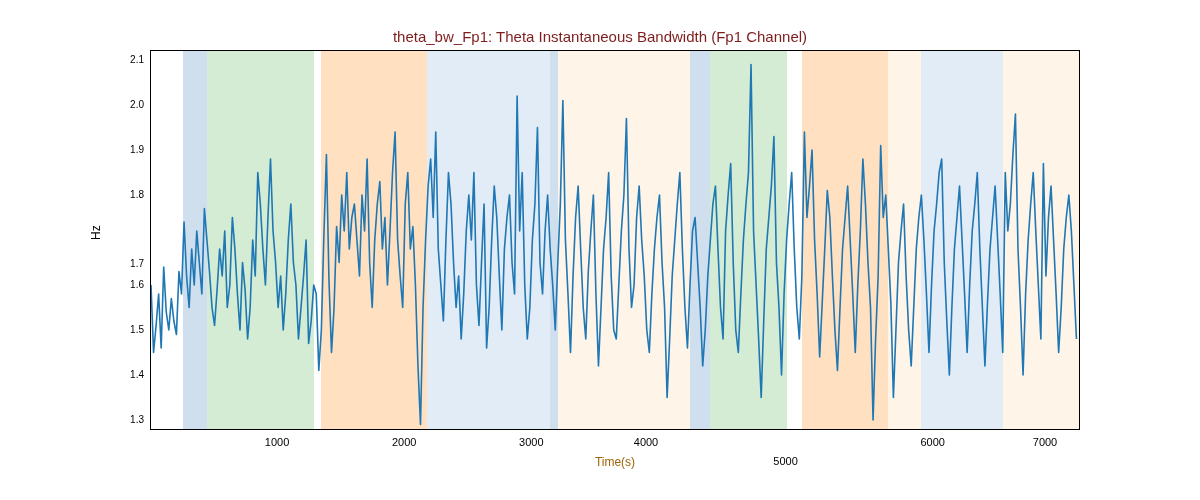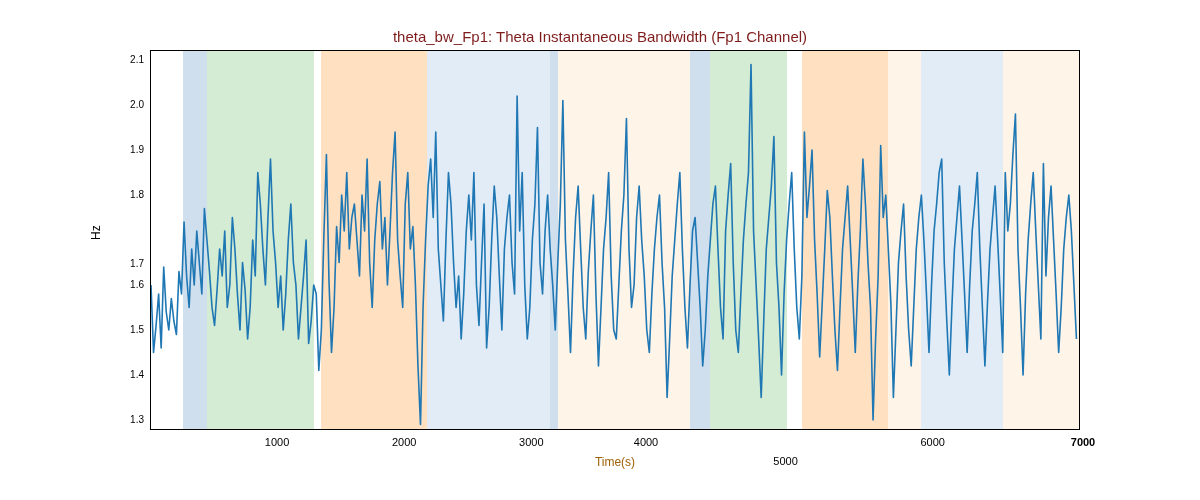--- a/index.html
+++ b/index.html
@@ -124,15 +124,15 @@
       <div class="ytick" style="top: 104px;">2.0</div>
       <div class="ytick" style="top: 59px;">2.1</div>
     </div>
   <div id="xticks">
       <div class="xtick" style="left: 277.123px;">1000</div>
       <div class="xtick" style="left: 404.247px;">2000</div>
       <div class="xtick" style="left: 531.37px;">3000</div>
       <div class="xtick" style="left: 646px;">4000</div>
       <div class="xtick" style="left: 785.616px; margin-top: 19px;">5000</div>
       <div class="xtick" style="left: 912.74px; margin-left: 20px;">6000</div>
-      <div class="xtick" style="left: 1083px; font-weight: bold;">7000</div>
+      <div class="xtick" style="left: 1045px;">7000</div>
     </div>
 </div>
 
 </body></html>

